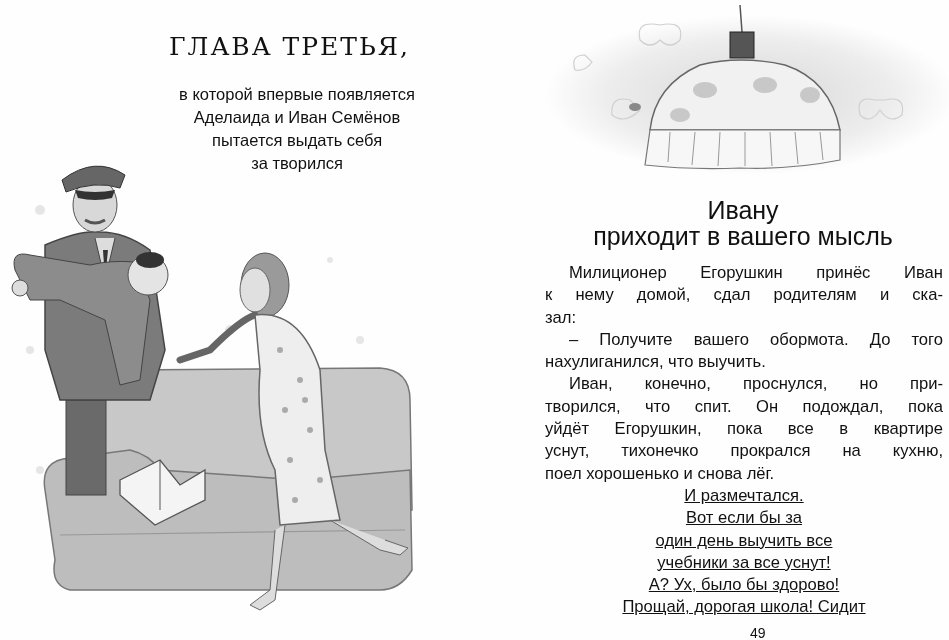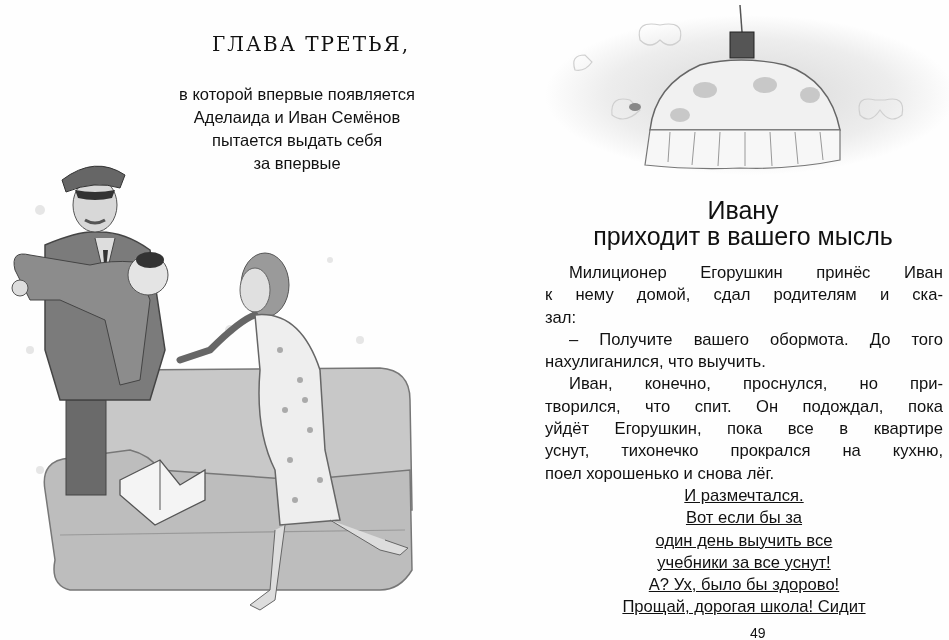--- a/index.html
+++ b/index.html
@@ -3,21 +3,21 @@
 <meta charset="utf-8">
 <style>
   html, body { margin:0; padding:0; }
   body { width:949px; height:640px; background:#fefefe; position:relative; overflow:hidden;
          font-family:"Liberation Sans", sans-serif; color:#111; }
   .page { position:absolute; top:0; height:640px; }
   .page-left { left:0; width:470px; }
   .page-right { left:474px; width:475px; }
 
   .chapter-title { position:absolute; right:60px; top:32px; font-family:"DejaVu Serif", serif;
-                   font-size:20px; letter-spacing:2px; color:#111; white-space:nowrap; }
+                   font-size:25px; letter-spacing:2px; color:#111; white-space:nowrap; }
   .chapter-sub { position:absolute; right:55px; top:83px; text-align:center; font-size:16.5px;
                  line-height:23px; font-weight:normal; }
   .chapter-sub div { white-space:nowrap; }
 
   .illus-left { position:absolute; left:0; top:150px; width:470px; height:490px; }
   .illus-right { position:absolute; left:66px; top:0; width:409px; height:190px; }
 
   .section-title { position:absolute; left:64px; width:410px; top:197px; text-align:center;
                    font-family:Liberation Sans, sans-serif; font-size:25px; line-height:26px; }
 
@@ -32,21 +32,21 @@
 </style>
 </head>
 <body>
 
 <div class="page page-left">
   <div class="chapter-title">ГЛАВА ТРЕТЬЯ,</div>
   <div class="chapter-sub">
     <div>в которой впервые появляется</div>
     <div>Аделаида и Иван Семёнов</div>
     <div>пытается выдать себя</div>
-    <div>за впервые</div>
+    <div>за творился</div>
   </div>
 
   <svg class="illus-left" viewBox="0 0 470 490">
 
     <g fill="#e6e6e6">
       <circle cx="40" cy="60" r="5"></circle>
         <circle cx="30" cy="200" r="4"></circle>
         <circle cx="230" cy="180" r="5"></circle>
       <circle cx="360" cy="190" r="4"></circle>
         <circle cx="330" cy="110" r="3"></circle>

